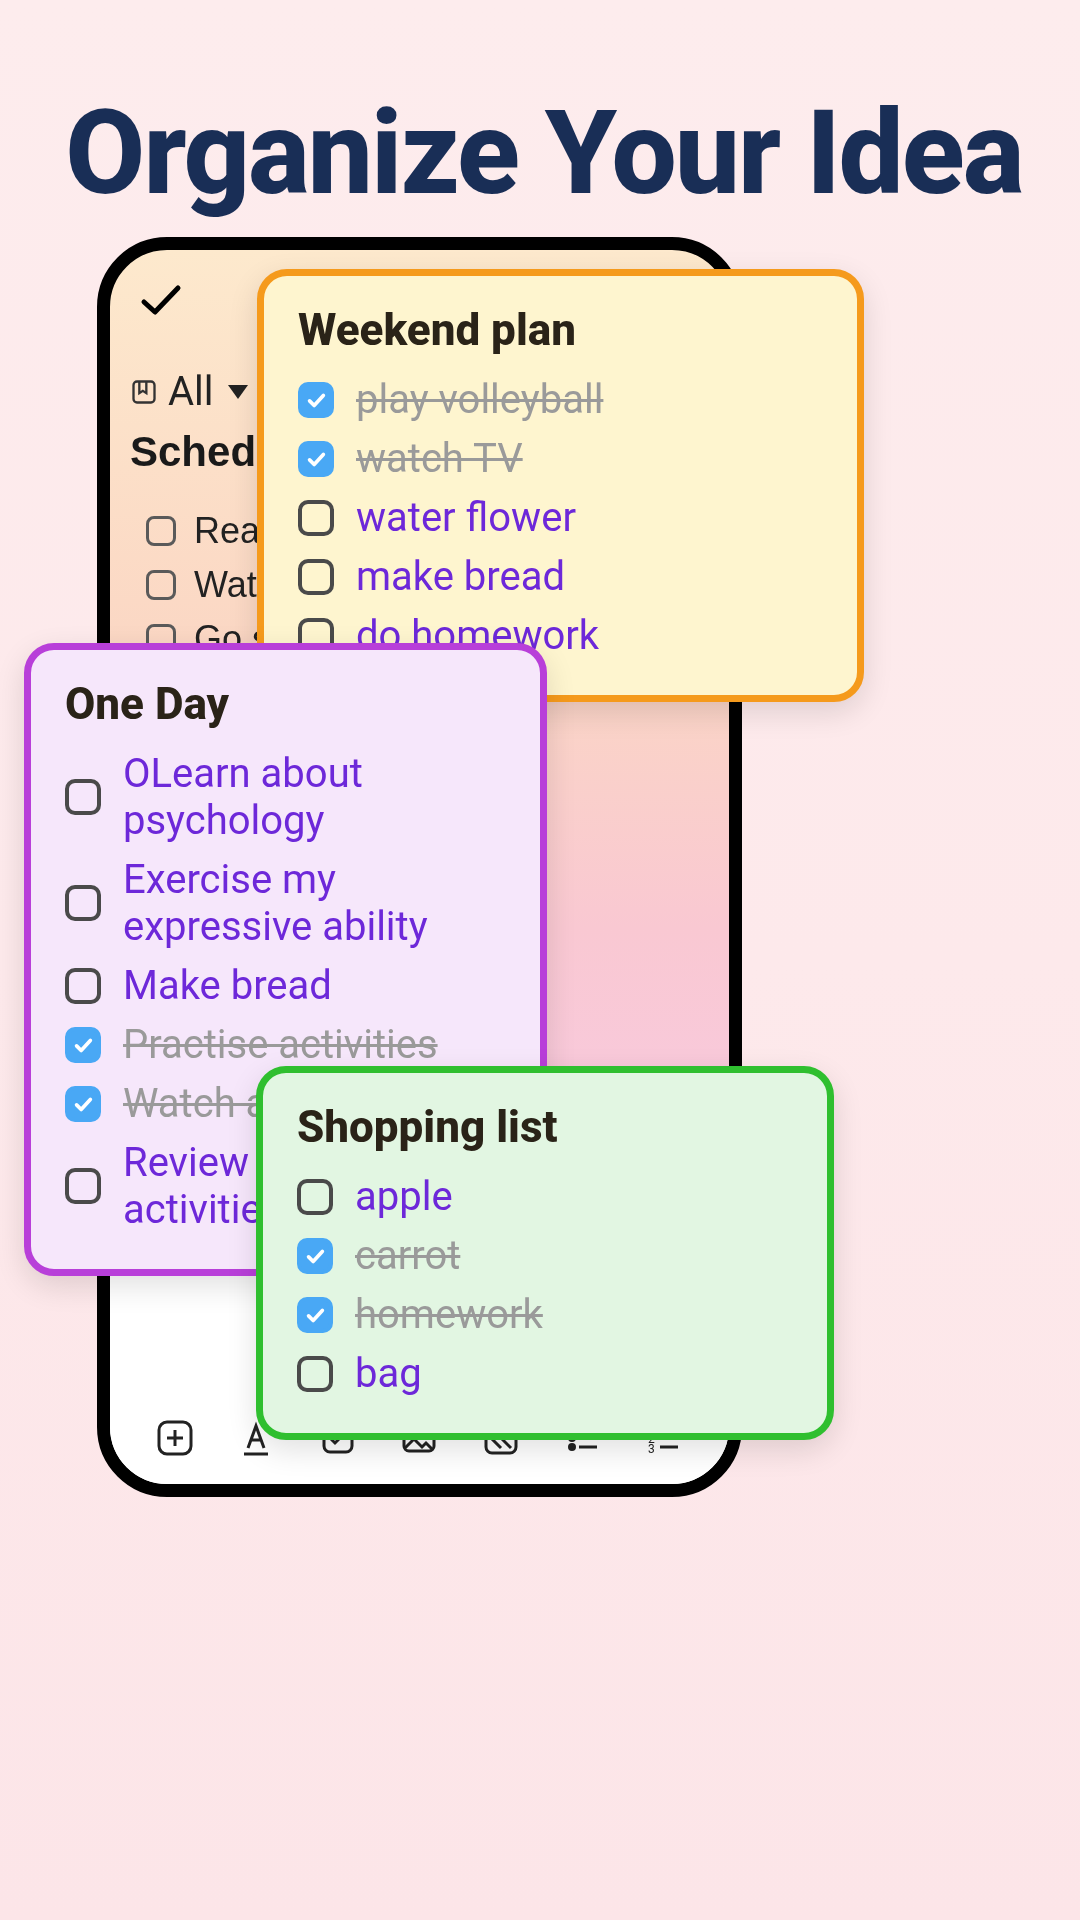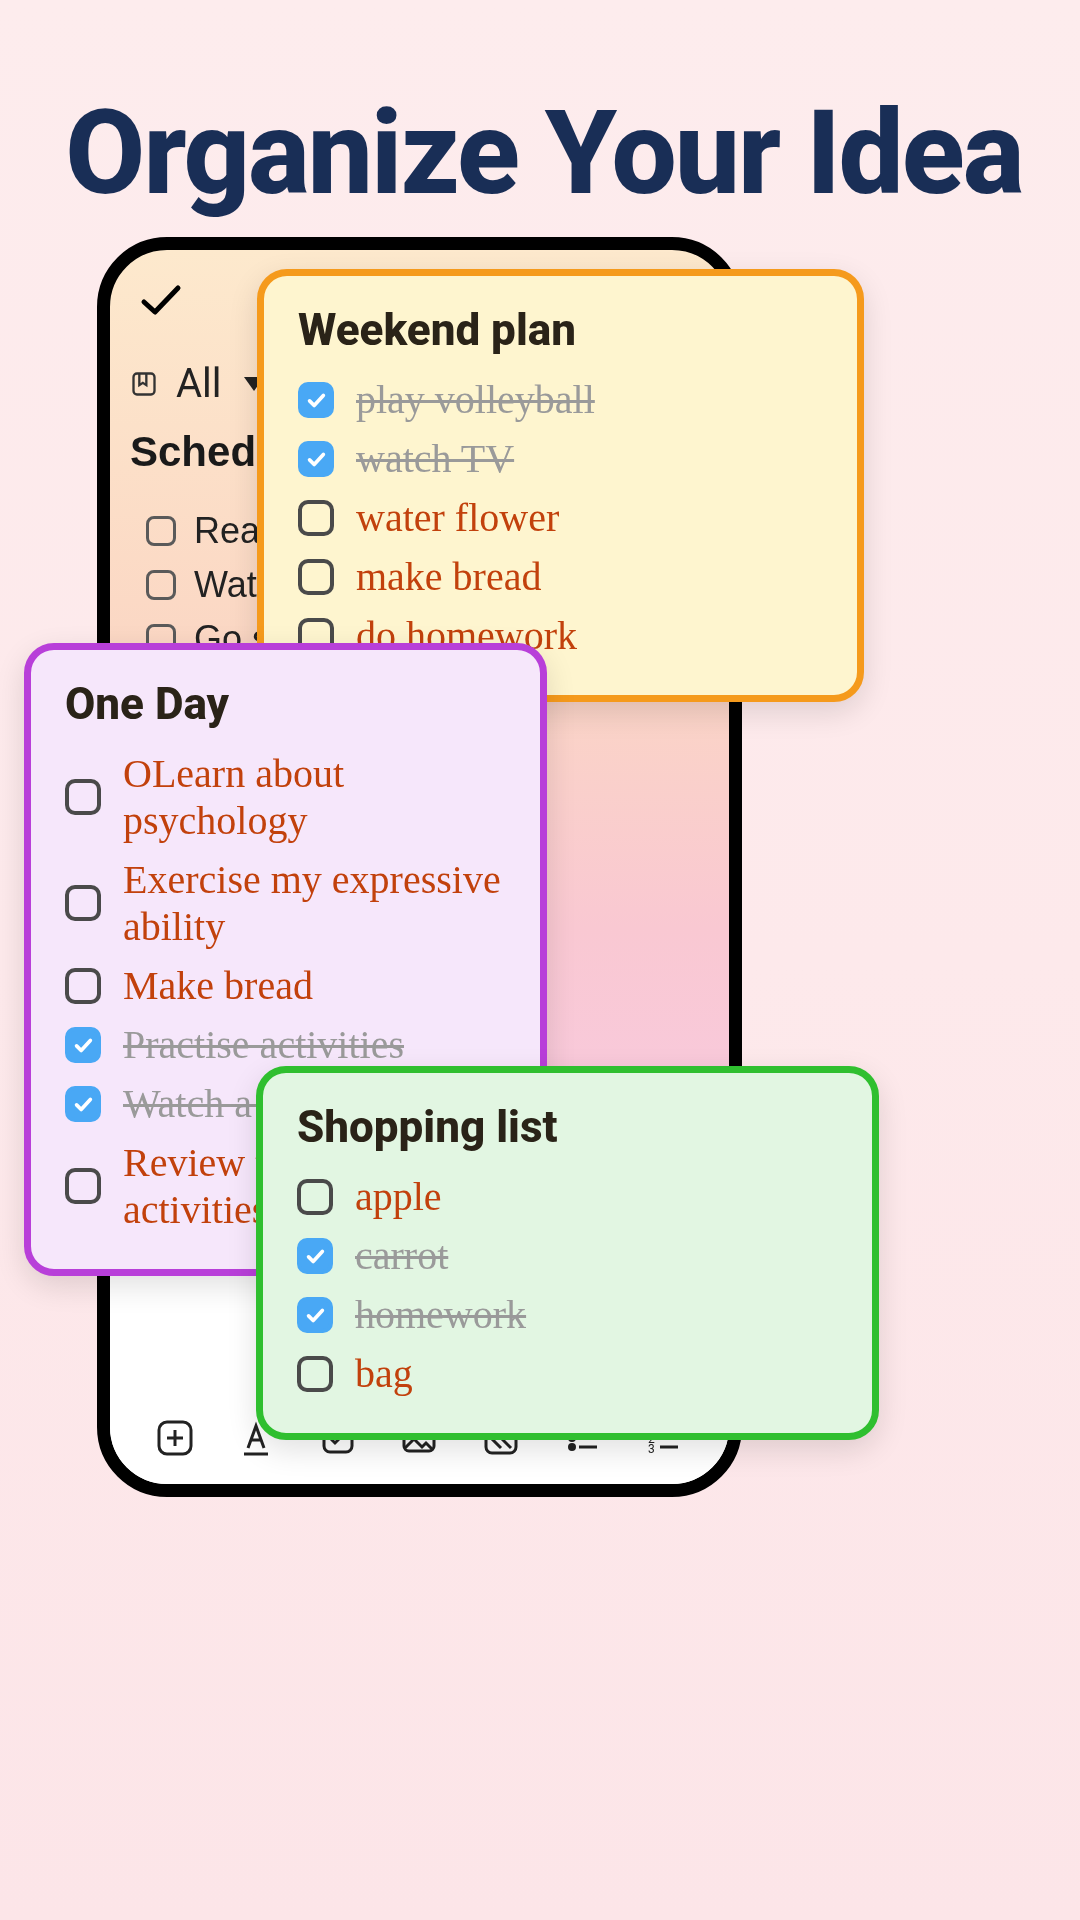--- a/index.html
+++ b/index.html
@@ -45,25 +45,25 @@
   left: 28px;
   width: 44px;
   height: 44px;
   stroke: #000;
   stroke-width: 5;
   fill: none;
 }
 
 .filter-row {
   position: absolute;
-  top: 110px;
+  top: 118px;
   left: 20px;
   display: flex;
   align-items: center;
-  gap: 18px;
+  gap: 10px;
 }
 .bookmark-icon { width: 28px; height: 28px; stroke: #333; stroke-width: 2; fill: none; }
 .filter-label { font-size: 40px; color: #222; }
 .caret { width: 0; height: 0; border-left: 10px solid transparent; border-right: 10px solid transparent; border-top: 14px solid #222; margin-left: 4px; }
 
 .schedual-title {
   position: absolute;
   top: 178px;
   left: 20px;
   font-size: 42px;
@@ -110,49 +110,48 @@
   padding: 28px 34px 30px 34px;
   box-shadow: 0 10px 30px rgba(0,0,0,.12);
 }
 .card-title { font-size: 44px; font-weight: 800; color: #2a2318; margin-bottom: 14px; }
 
 .todo-item {
   display: flex;
   align-items: center;
   gap: 22px;
   padding: 6px 0;
-  font-family: Liberation Serif, serif;
 }
 .cbox {
   width: 36px; height: 36px;
   border: 4px solid #4a4a4a;
   border-radius: 10px;
   flex-shrink: 0;
   display: flex; align-items: center; justify-content: center;
 }
 .cbox.checked {
   background: #49a8f5;
   border-color: #49a8f5;
 }
 .cbox.checked svg { width: 22px; height: 22px; stroke: #fff; stroke-width: 4; fill: none; }
-.todo-text { font-size: 40px; color: #c2410c; }
+.todo-text { font-size: 40px; color: #6d28d9; }
 .todo-text.done { color: #9a9a9a; text-decoration: line-through; text-decoration-thickness: 3px; }
 
 .card-weekend {
   top: 269px; left: 257px; width: 607px;
   background: #fef5cf;
   border: 7px solid #f59a1c;
 }
 .card-oneday {
   top: 643px; left: 24px; width: 523px;
   background: #f6e7fb;
   border: 7px solid #b83fd9;
 }
 .card-shopping {
-  top: 1066px; left: 256px; width: 623px;
+  top: 1066px; left: 256px; width: 578px;
   background: #e2f6e2;
   border: 7px solid #2fbf2f;
 }
 </style>
 </head>
 <body>
 
 <div class="headline">Organize Your Idea</div>
 
 <div class="phone">

